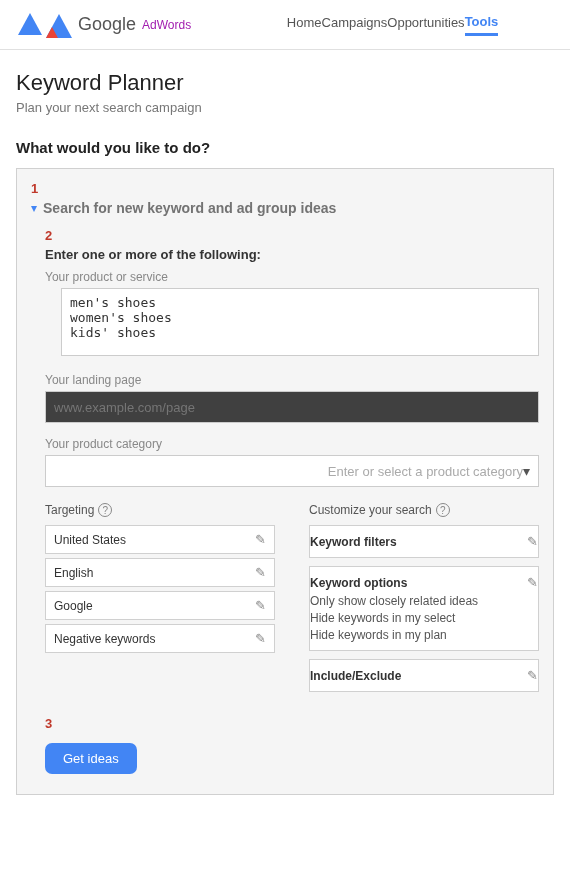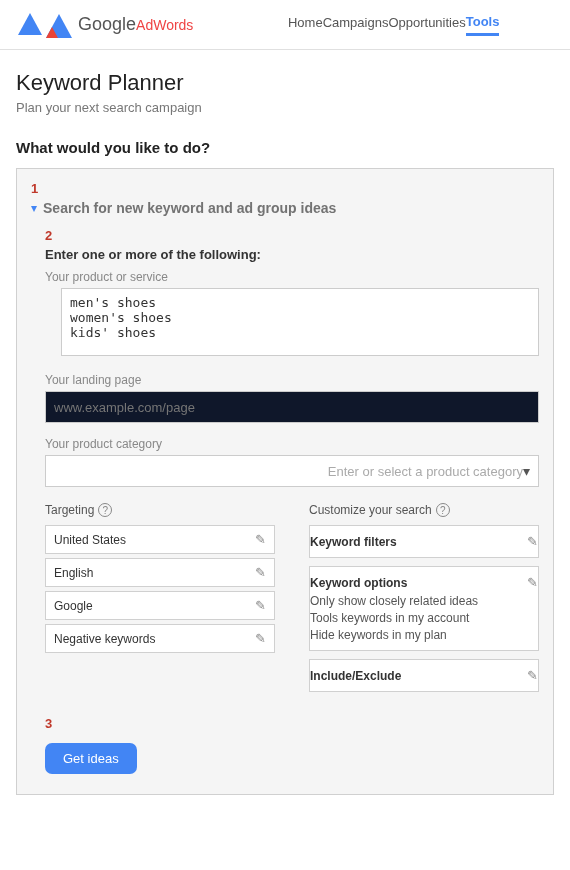--- a/index.html
+++ b/index.html
@@ -128,21 +128,21 @@
       padding: 6px 8px;
       font-size: 13px;
       resize: none;
       color: #333;
       outline: none;
     }
     .text-input {
       width: 100%;
       height: 32px;
       border: 1px solid #ccc;
-      background: #0f172a;
+      background: #404040;
       padding: 4px 8px;
       font-size: 13px;
       color: #aaa;
       outline: none;
     }
     .select-input {
       width: 100%;
       height: 32px;
       border: 1px solid #ccc;
       background: #fff;
@@ -274,21 +274,21 @@
       <polygon points="14,2 20,13 8,13" fill="#34a853" opacity="0.0"></polygon>
 
       <polygon points="4,24 14,6 24,24" fill="none"></polygon>
     </svg>
     <svg width="30" height="30" viewBox="0 0 30 30" style="margin-right:4px;">
       <polygon points="2,28 15,4 28,28" fill="#4285f4"></polygon>
       <polygon points="2,28 8,17 14,28" fill="#ea4335" opacity="1"></polygon>
       <polygon points="16,28 22,17 28,28" fill="#fbbc05" opacity="0"></polygon>
     </svg>
     <span style="font-size:18px; font-weight:normal; color:#555;">Google</span>
-    <span style="font-size:14px; color:#ef4444; margin-left:0;">AdWords</span>
+    <span style="font-size:12px; color:#a21caf; margin-left:6px;">AdWords</span>
   </div>
   <div class="nav-links">
     <a class="nav-link">Home</a>
     <a class="nav-link">Campaigns</a>
     <a class="nav-link">Opportunities</a>
     <a class="nav-link active">Tools</a>
   </div>
 </nav>
 
 <div class="page-header">
@@ -374,21 +374,21 @@
             </div>
           </div>
 
           <div class="customize-item">
             <div class="customize-header">
               <span class="customize-title">Keyword options</span>
               <span class="edit-icon">✎</span>
             </div>
             <div class="customize-subitems">
               <div class="customize-subitem">Only show closely related ideas</div>
-              <div class="customize-subitem">Tools keywords in my account</div>
+              <div class="customize-subitem">Hide keywords in my select</div>
               <div class="customize-subitem">Hide keywords in my plan</div>
             </div>
           </div>
 
           <div class="customize-item">
             <div class="customize-header">
               <span class="customize-title">Include/Exclude</span>
               <span class="edit-icon">✎</span>
             </div>
           </div>

